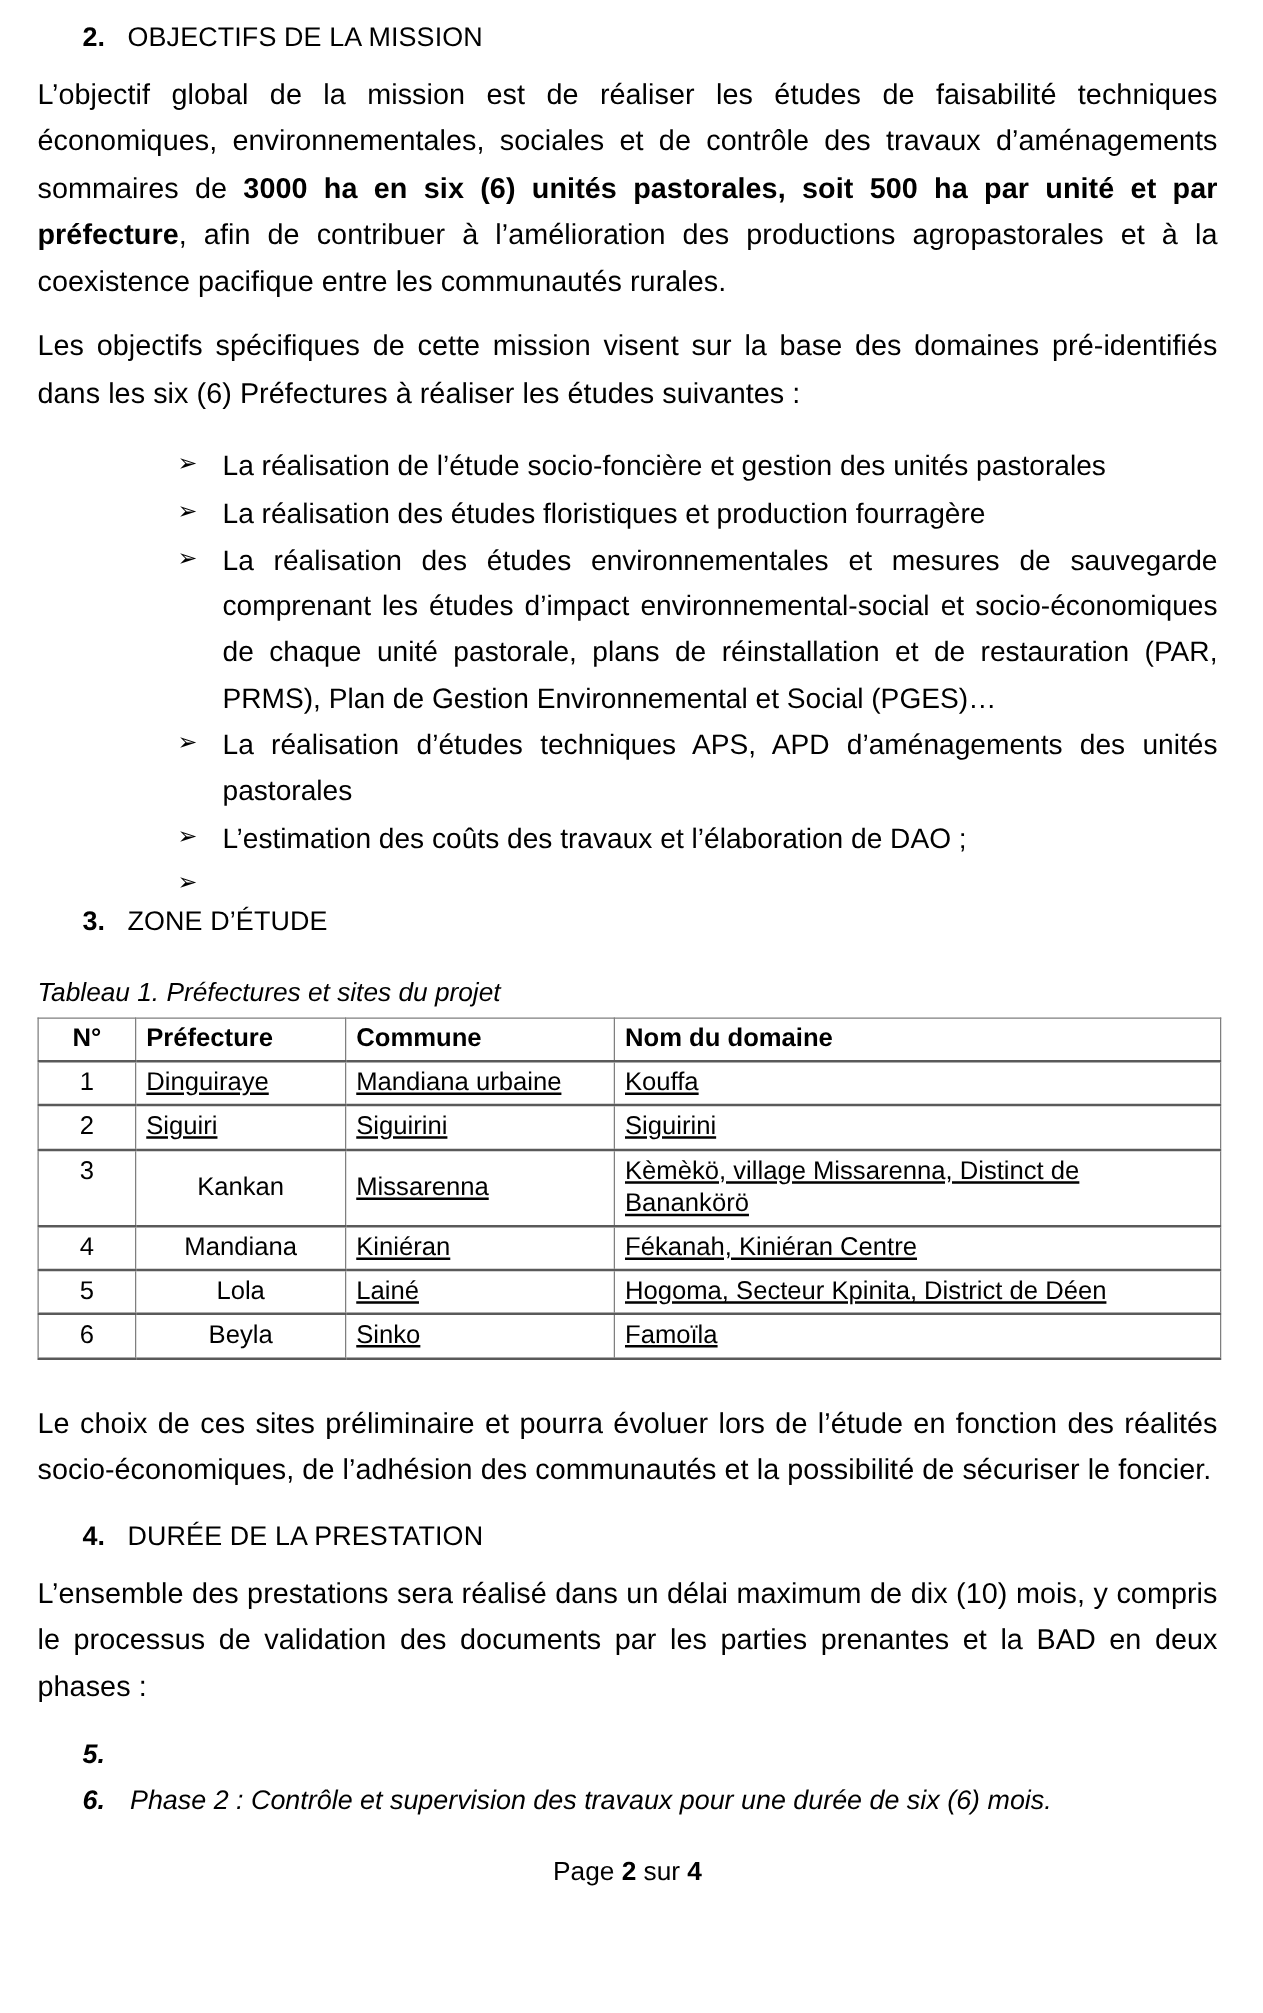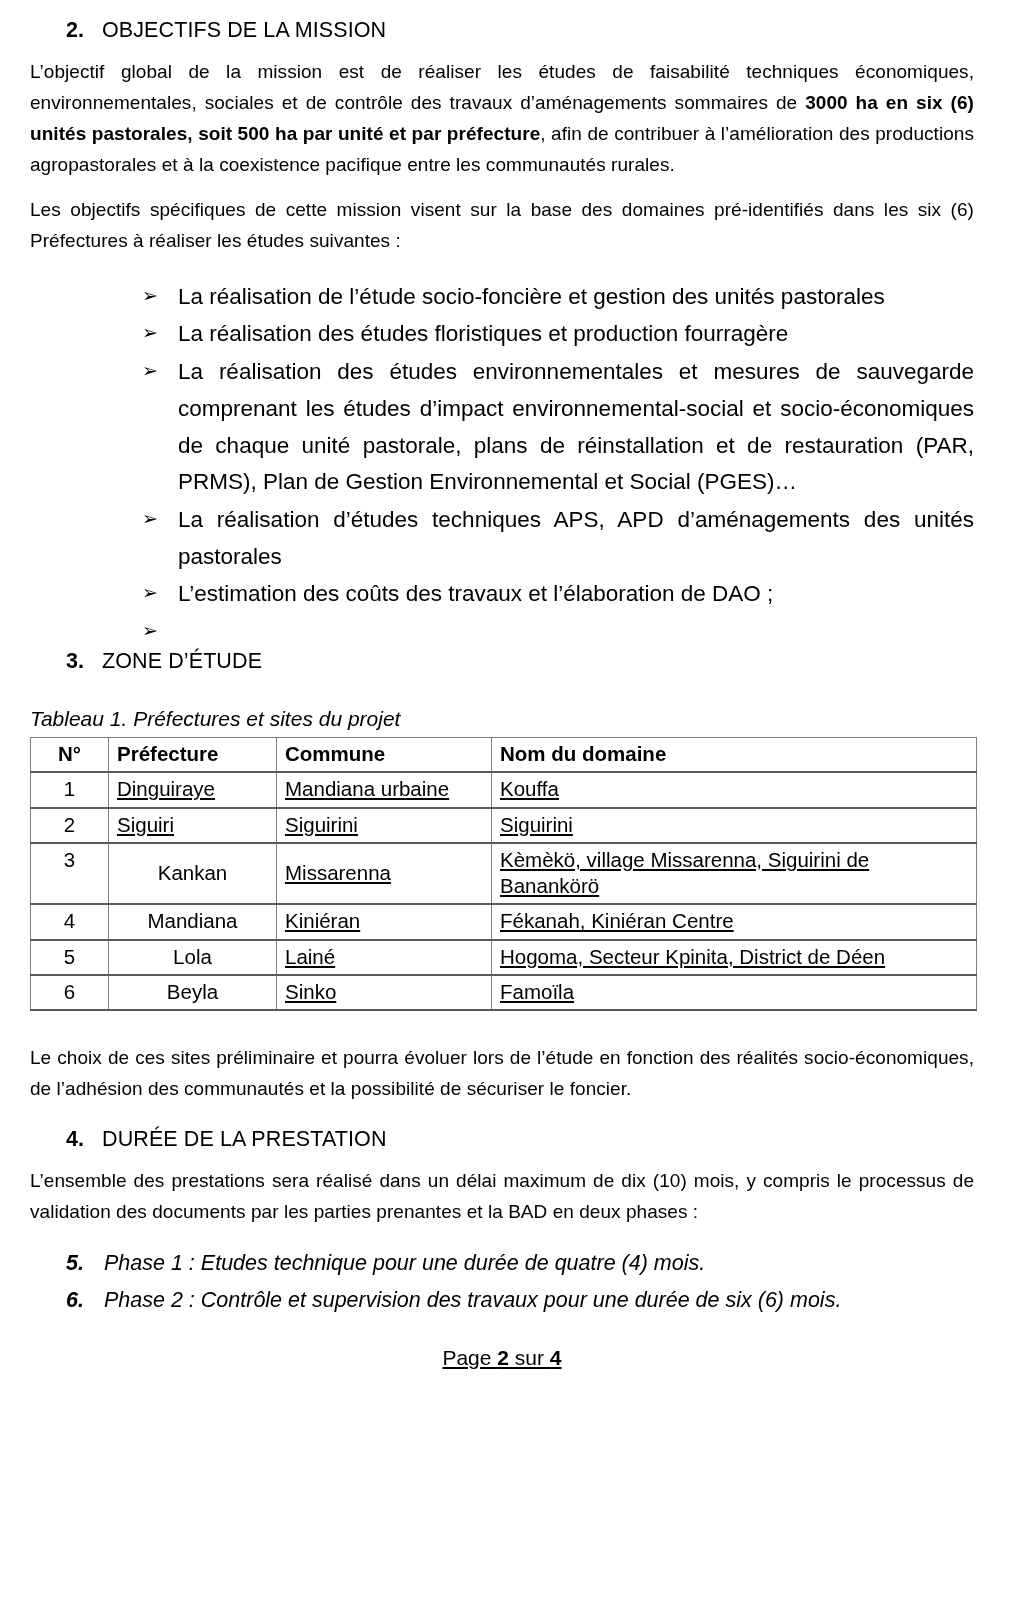--- a/index.html
+++ b/index.html
@@ -37,21 +37,21 @@
     flex: 0 0 36px;
     font-weight: bold;
   }
   .section-heading .txt {
     font-weight: normal;
   }
 
   
   p.body {
     margin: 0 0 14px 0;
-    font-size: 19px;
+    font-size: 23px;
     line-height: 1.63;
     text-align: justify;
     text-justify: inter-word;
     letter-spacing: 0.05px;
   }
   p.body b { font-weight: bold; }
 
   .caption {
     margin: 0 0 4px 0;
     font-size: 21px;
@@ -135,21 +135,20 @@
   table.tbl tr.thick-top td { border-top: 2px solid #5a5a5a; }
   table.tbl tr.thick-bottom td { border-bottom: 2px solid #5a5a5a; }
   table.tbl td.nowrapcell { white-space: nowrap; }
 
   
   .footer {
     text-align: center;
     font-size: 21px;
     margin-top: 26px;
     line-height: 1.3;
-    text-decoration: underline;
   }
   .footer b { font-weight: bold; }
 
   .spacer-lg { height: 26px; }
   .spacer-md { height: 16px; }
   .spacer-sm { height: 8px; }
 </style>
 </head>
 <body>
 
@@ -212,21 +211,21 @@
       <tr class="thick-top">
         <td class="c-center">2</td>
         <td class="c-left">Siguiri</td>
         <td class="c-left">Siguirini</td>
         <td class="c-left">Siguirini</td>
       </tr>
       <tr class="thick-top thick-bottom">
         <td class="c-center top">3</td>
         <td class="c-center">Kankan</td>
         <td class="c-left">Missarenna</td>
-        <td class="c-left">Kèmèkö, village Missarenna, Siguirini de Banankörö</td>
+        <td class="c-left">Kèmèkö, village Missarenna, Distinct de Banankörö</td>
       </tr>
       <tr>
         <td class="c-center">4</td>
         <td class="c-center">Mandiana</td>
         <td class="c-left">Kiniéran</td>
         <td class="c-left nowrapcell">Fékanah, Kiniéran Centre</td>
       </tr>
       <tr class="thick-top thick-bottom">
         <td class="c-center">5</td>
         <td class="c-center">Lola</td>
@@ -251,21 +250,20 @@
   <div class="section-heading">
     <span class="num">4.</span>
     <span class="txt">DURÉE DE LA PRESTATION</span>
   </div>
 
   <p class="body">L’ensemble des prestations sera réalisé dans un délai maximum de dix (10) mois, y compris le processus de validation des documents par les parties prenantes et la BAD en deux phases :</p>
 
   <ol class="phase-list">
     <li>
       <span class="pnum">5.</span>
-      <span>Phase 1 : Etudes technique pour une durée de quatre (4) mois.</span>
     </li>
     <li>
       <span class="pnum">6.</span>
       <span>Phase 2 : Contrôle et supervision des travaux pour une durée de six (6) mois.</span>
     </li>
   </ol>
 
   <div class="footer"><span>Page </span><b>2</b><span> sur </span><b>4</b></div>
 
 </div>

